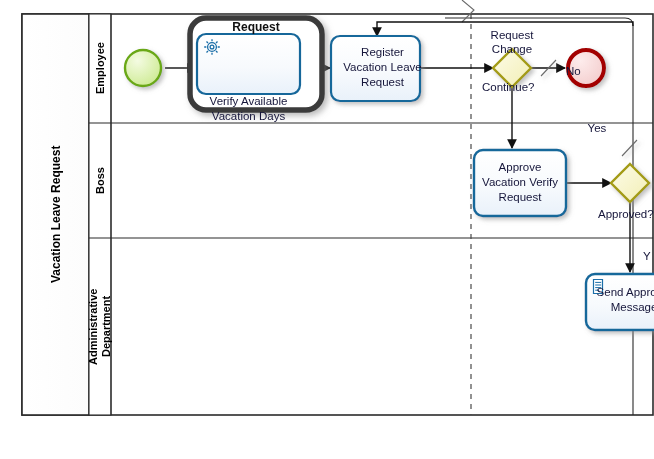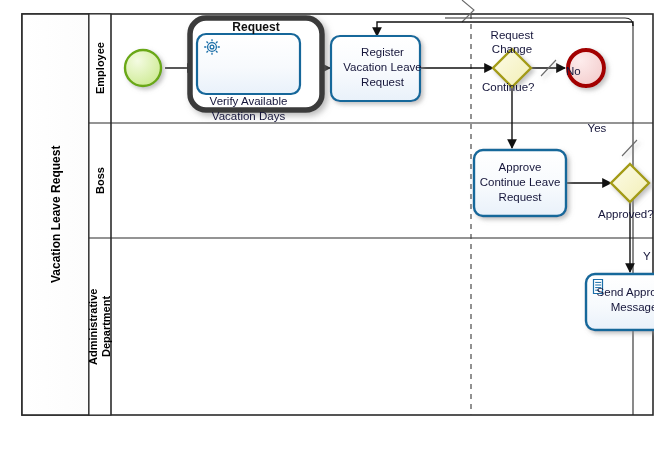--- a/index.html
+++ b/index.html
@@ -198,21 +198,21 @@
   <div class="sel-label" style="left:190px;top:20px;width:132px;">Request</div>
 
   <div class="task-text" style="left:197px;top:50px;width:103px;white-space:pre;margin-top:44px;">Verify Available
 Vacation Days</div>
 
   <div class="task-text" style="left:331px;top:45px;width:89px;white-space:pre;padding-left:7px;">Register
 Vacation Leave
 Request</div>
 
   <div class="task-text" style="left:474px;top:160px;width:92px;white-space:pre;">Approve
-Continue Leave
+Vacation Verify
 Request</div>
 
   <div class="task-text" style="left:586px;top:285px;width:96px;white-space:pre;">Send Approval
 Message</div>
 
   <div class="flow-label" style="left:477px;top:28px;width:70px;white-space:pre;">Request
 Change</div>
 
   <div class="flow-label" style="left:598px;top:207px;width:64px;text-align:left;">Approved?</div>
 

